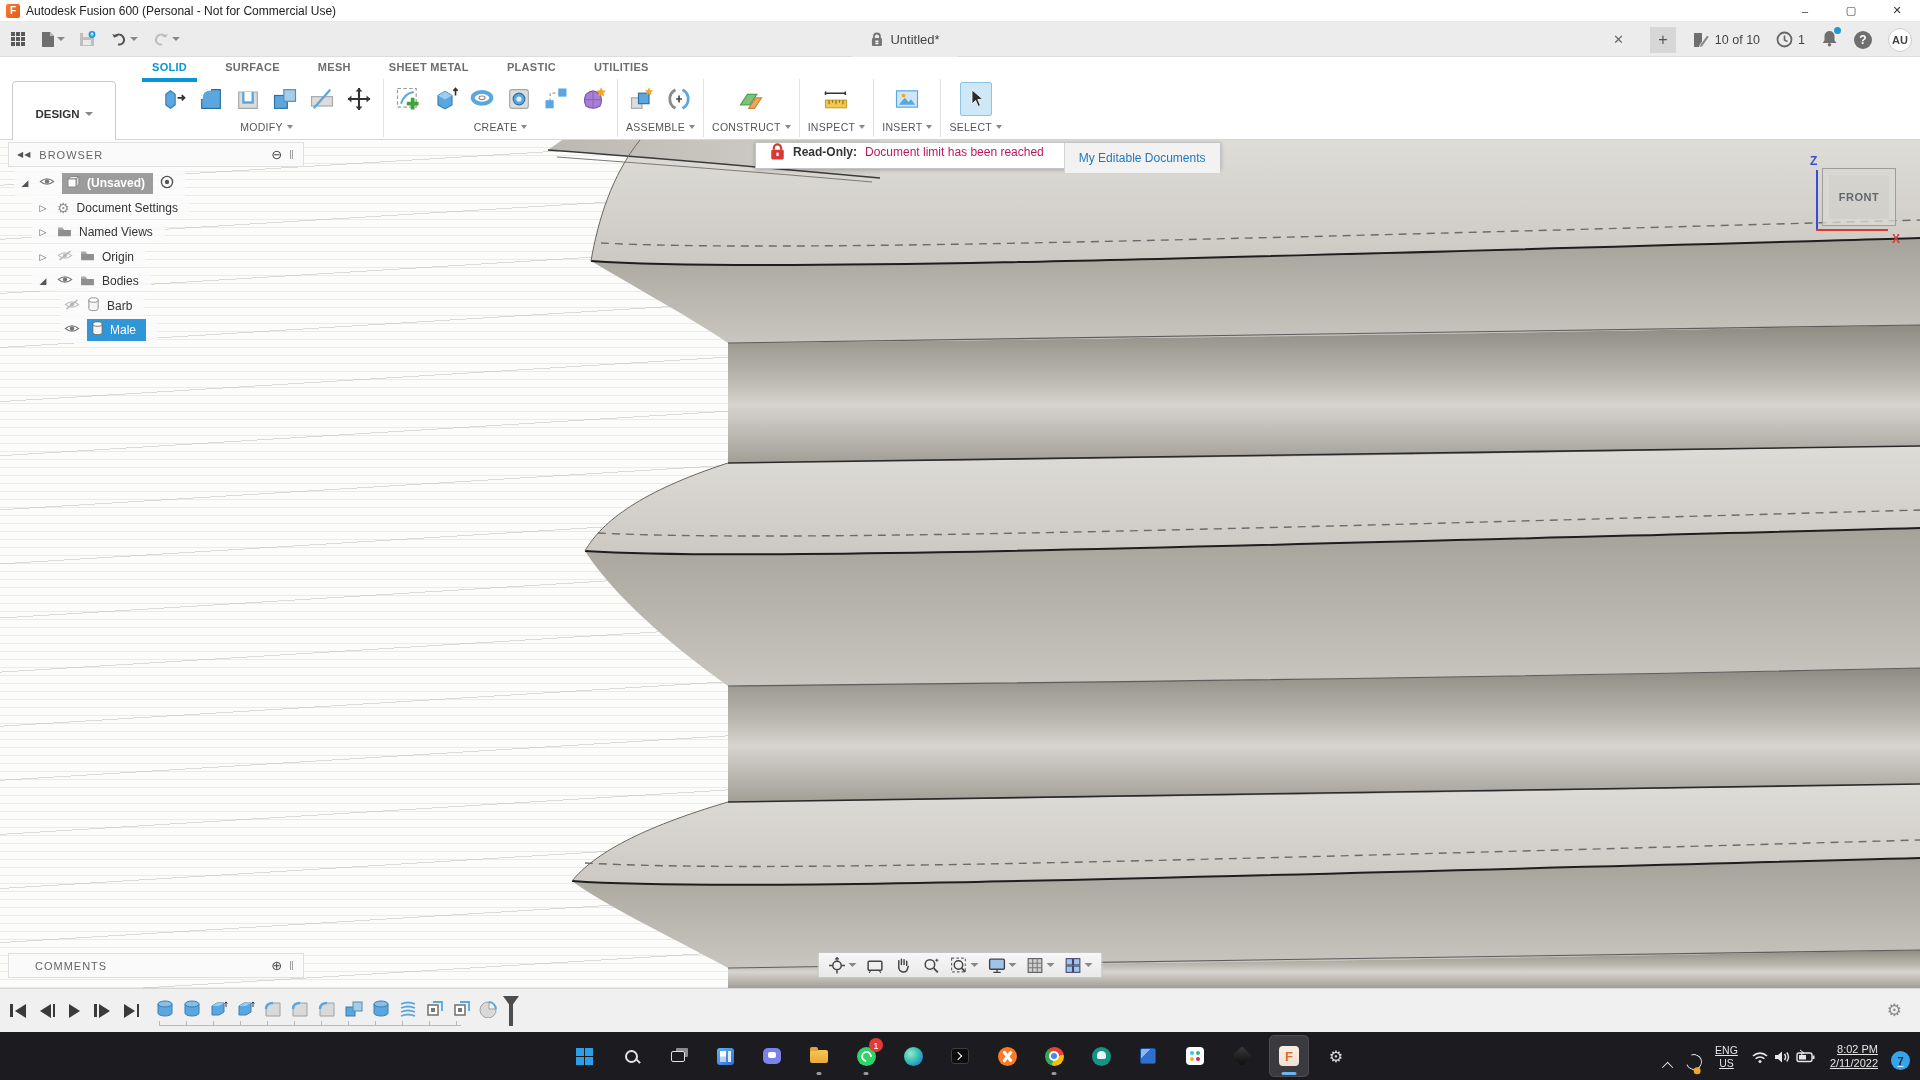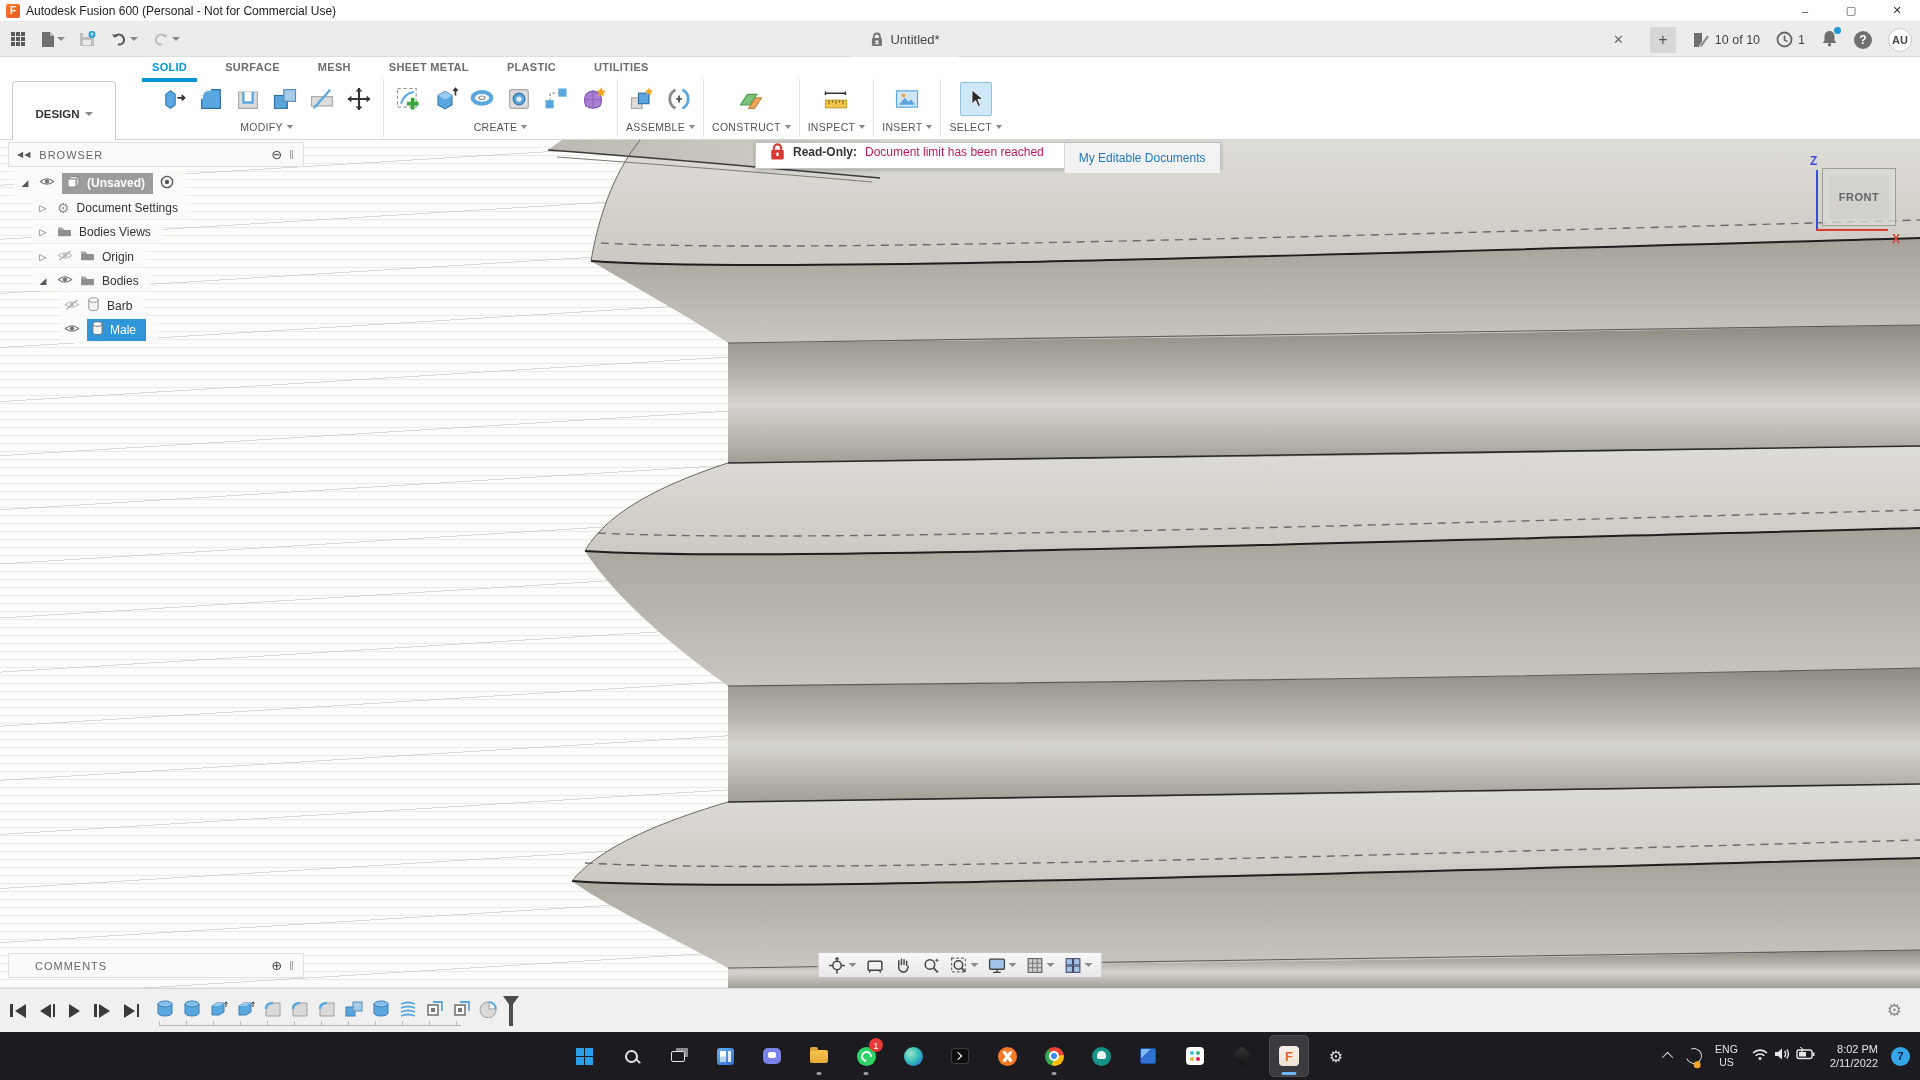--- a/index.html
+++ b/index.html
@@ -100,21 +100,21 @@
   .tl-gear { margin-left:auto; padding-right:18px; color:#8a8a8a; font-size:17px; }
 
   
   .taskbar { position:absolute; top:1032px; left:0; width:1920px; height:48px; background:#1b1b20; display:flex; align-items:center; }
   .tb-center { position:absolute; left:50%; transform:translateX(-50%); display:flex; align-items:center; gap:9px; }
   .tbicon { position:relative; width:38px; height:40px; display:flex; align-items:center; justify-content:center; border-radius:4px; }
   .rundot { position:absolute; bottom:1px; left:50%; transform:translateX(-50%); width:5px; height:3px; border-radius:2px; background:#9a9a9a; }
   .tb-active { background:rgba(255,255,255,.14); outline:1px solid rgba(255,255,255,.22); }
   .activepill { position:absolute; bottom:1px; left:50%; transform:translateX(-50%); width:15px; height:3px; border-radius:2px; background:#6cb4f2; }
   .badge { position:absolute; top:2px; right:2px; min-width:14px; height:14px; border-radius:7px; background:#e53935; color:#fff; font-size:9.5px; display:flex; align-items:center; justify-content:center; padding:0 3px; }
-  .tray { position:absolute; right:10px; display:flex; align-items:center; gap:13px; color:#e6e6e6; }
+  .tray { position:absolute; right:10px; display:flex; align-items:flex-end; gap:13px; color:#e6e6e6;text-decoration:underline; }
   .chev { width:8px; height:8px; border-left:1.7px solid #e6e6e6; border-top:1.7px solid #e6e6e6; transform:rotate(45deg) translateY(2px); }
   .lang { font-size:10.5px; line-height:1.25; text-align:center; }
   .clockblock { font-size:11px; line-height:1.3; text-align:right; }
   .notifbadge { width:19px; height:19px; border-radius:50%; background:#35a4e8; color:#0c2740; font-weight:bold; font-size:11px; display:flex; align-items:center; justify-content:center; }
 
   
   .ico-start { width:17px; height:17px; background:
       linear-gradient(#2ba0e8,#2ba0e8) 0 0/8px 8px no-repeat,
       linear-gradient(#2ba0e8,#2ba0e8) 9px 0/8px 8px no-repeat,
       linear-gradient(#2ba0e8,#2ba0e8) 0 9px/8px 8px no-repeat,
@@ -548,21 +548,21 @@
           <span>Document Settings</span>
         </div>
       </div>
       <div class="brow" style="margin-left:24px">
         <div class="strip">
           <span class="tri">▷</span>
           <span><svg width="15" height="12" viewBox="0 0 14 11">
                 <path d="M1 2.5 h4 l1.5 2 H13 v6 H1z" fill="#8f8f8f"></path>
                 <path d="M1 2.5 h4 l1.5 2 H1z" fill="#a8a8a8"></path>
               </svg></span>
-          <span>Bodies Views</span>
+          <span>Named Views</span>
         </div>
       </div>
       <div class="brow" style="margin-left:24px">
         <div class="strip">
           <span class="tri">▷</span>
           <span><svg width="16" height="11" viewBox="0 0 14 10">
                 <path d="M1 5 Q7 0 13 5 Q7 10 1 5z" fill="none" stroke="#c0c0c0"></path>
                 <circle cx="7" cy="5" r="2" fill="#c0c0c0"></circle>
                 <path d="M2 9 L12 1" stroke="#b0b0b0" stroke-width="1.2"></path>
               </svg></span>

